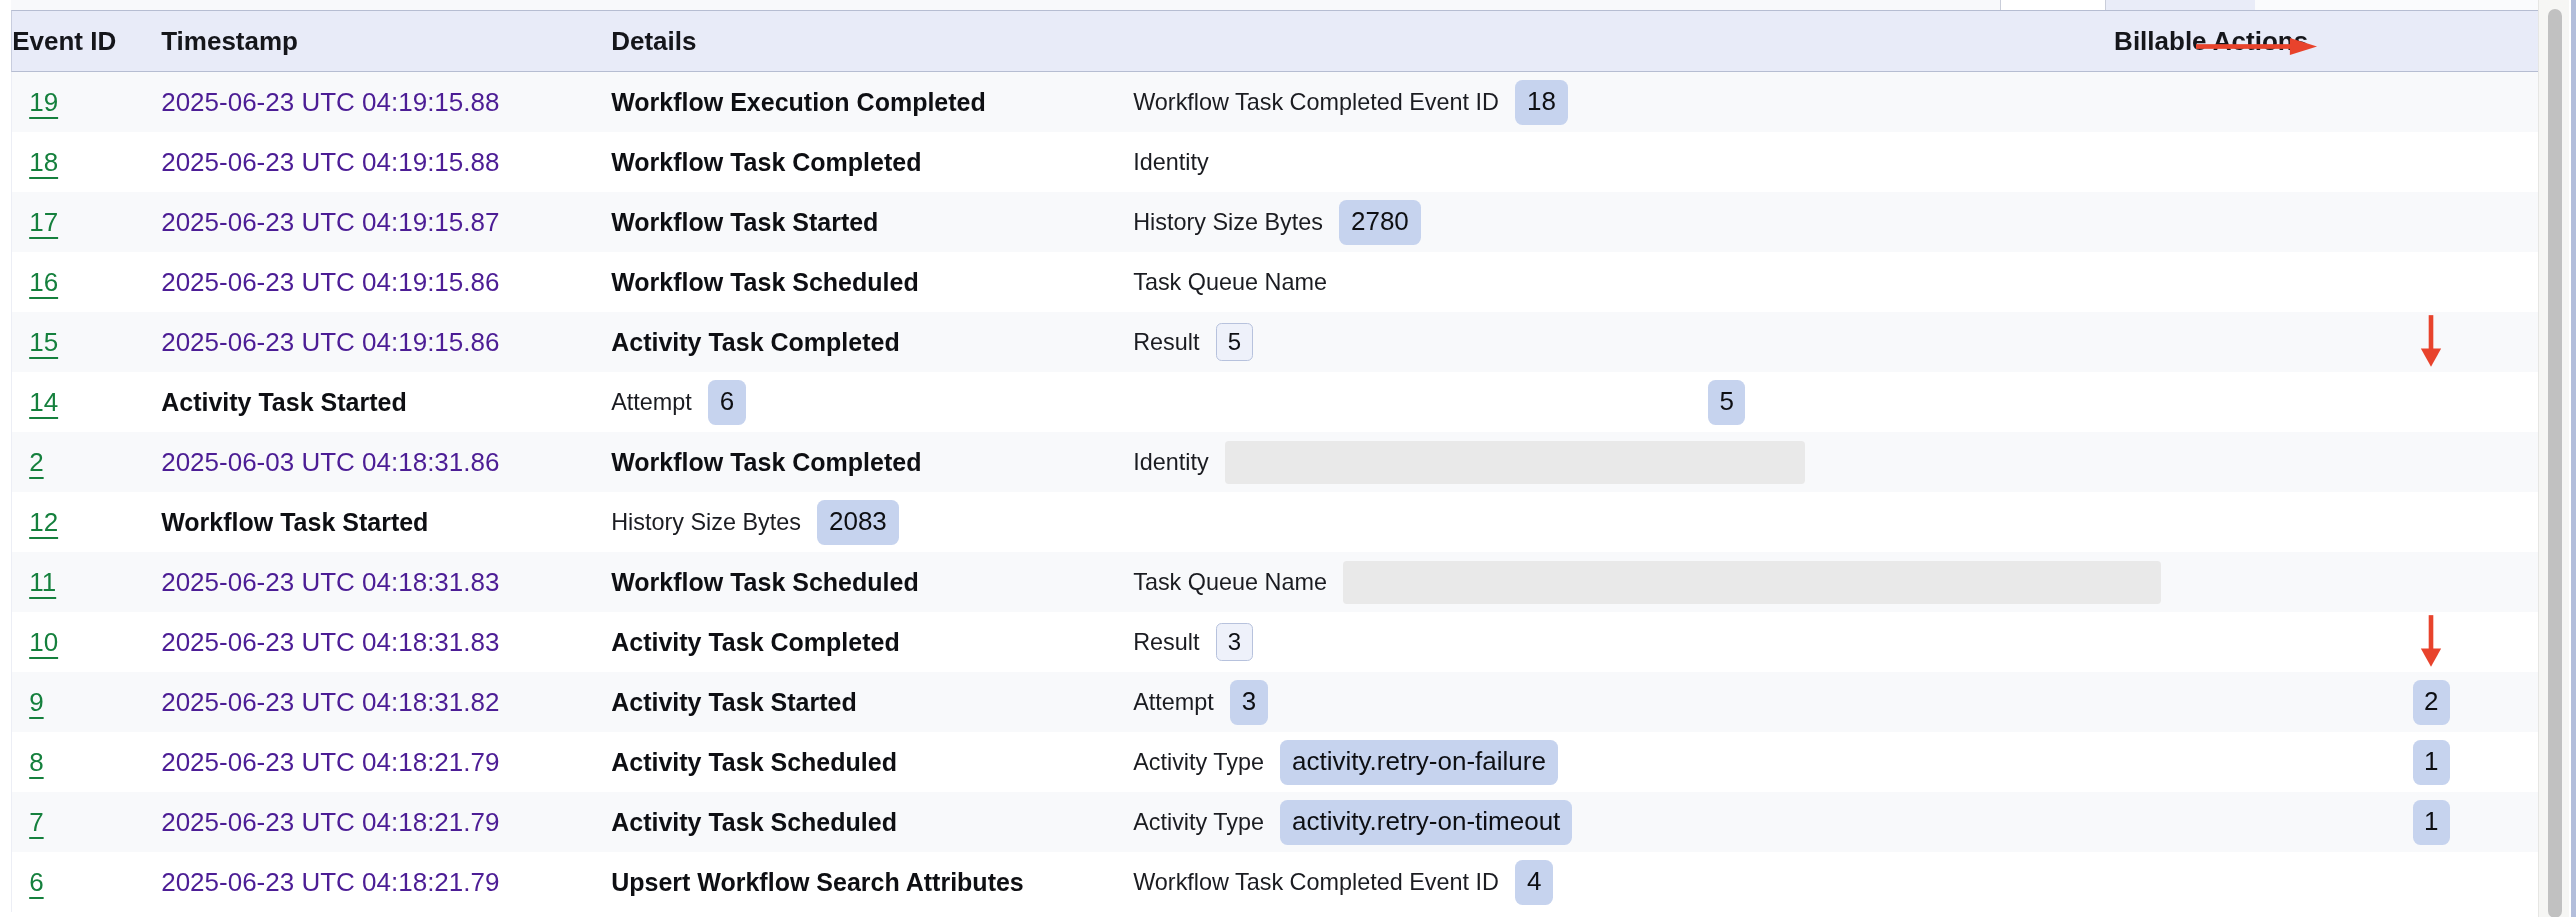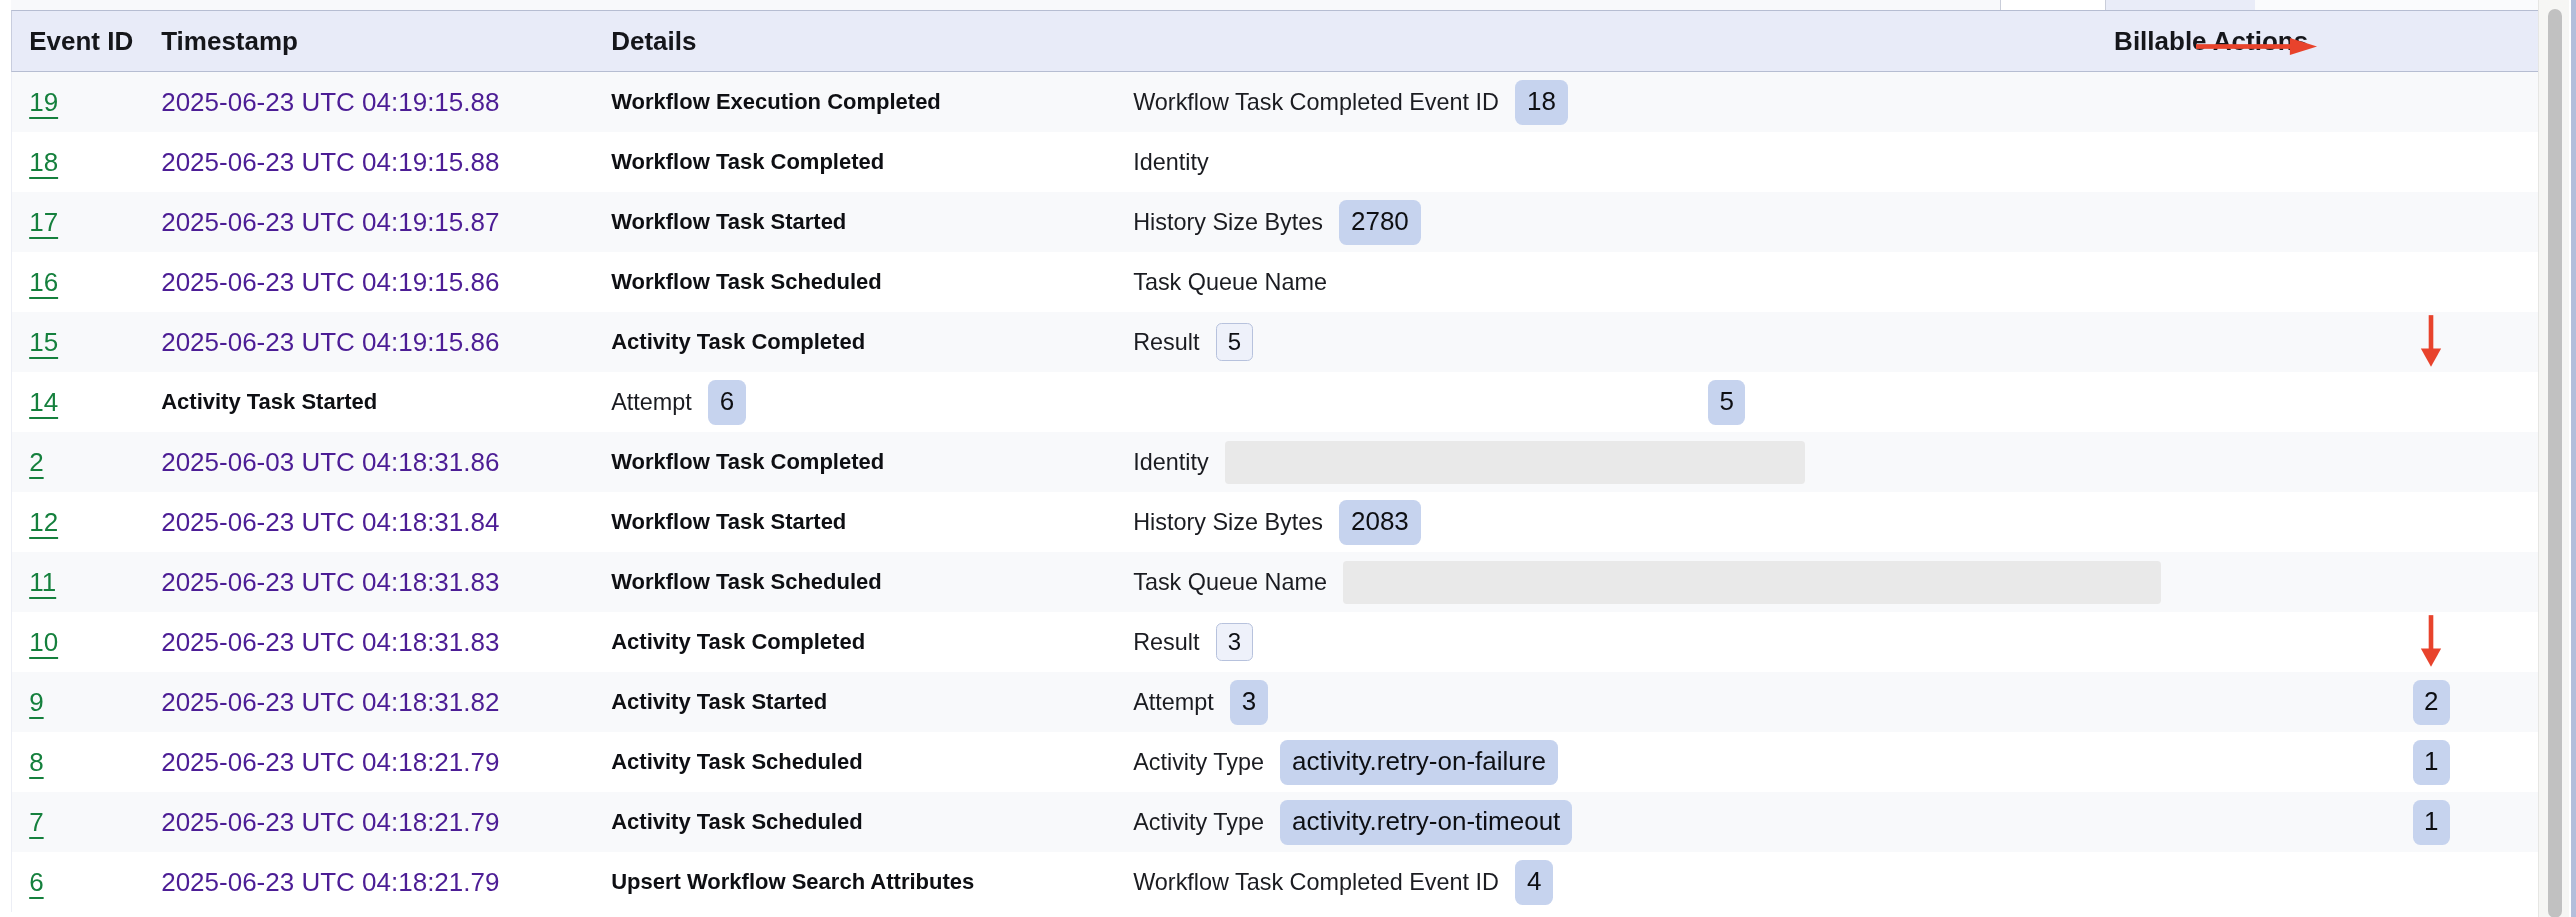--- a/index.html
+++ b/index.html
@@ -18,38 +18,38 @@
 
   .history-table { position:absolute; left:11.2px; top:10.3px; width:2529px; }
 
   .header-row {
     display:grid; grid-template-columns:149px 450px 522px 1187px 222px;
     height:62px; align-items:center; background:#e8ebf8; position:relative;
     border-top:1.9px solid #b6bdd2; border-bottom:1.9px solid #b6bdd2; border-left:1.9px solid #c8cdde;
     font-size:26px; font-weight:600; color:#15161b;
   }
   .hcell { white-space:nowrap; }
-  .hcell.first { padding-left:17px; }
+  .hcell.first { }
   .hcell.billable { text-align:right; padding-right:12px; }
   .header-arrow { position:absolute; right:222px; top:27px; }
 
   .row {
     display:grid; grid-template-columns:149px 450px 522px 1187px 222px;
     height:60px; align-items:center; background:#ffffff; border-left:1.9px solid #eceef5;
     font-size:26px;
   }
   .row.alt { background:#f8f9fb; }
 
   .cell-id { padding-left:17px; }
   .event-id-link {
     color:#15803d; text-decoration:underline; text-decoration-thickness:1.9px;
     text-underline-offset:5.6px; cursor:pointer; white-space:nowrap;
   }
   .cell-ts { color:#4c1d95; white-space:nowrap; }
-  .cell-type { font-weight:700; font-size:22px; color:#0e0f13; white-space:nowrap; }
+  .cell-type { font-weight:700; font-size:25px; color:#0e0f13; white-space:nowrap; }
 
   .cell-details { display:flex; align-items:center; gap:16px; font-size:23.4px; color:#1b1c21; }
   .detail-label { white-space:nowrap; }
   .detail-badge {
     background:#c6d3ee; border-radius:7.5px; padding:6.5px 12px 7.5px;
     font-size:26px; color:#0e0f13; white-space:nowrap;
   }
   .detail-chip {
     background:#eef1fa; border:1.9px solid #b7c2dd; border-radius:5.6px; padding:3.7px 11.2px 4.7px;
     font-size:24px; color:#0e0f13; white-space:nowrap;
@@ -165,21 +165,20 @@
         <div class="cell-ts">2025-06-03 UTC 04:18:31.86</div>
         <div class="cell-type">Workflow Task Completed</div>
         <div class="cell-details">
           <span class="detail-label">Identity</span>
           <span class="detail-redacted" style="width: 580px;"></span>
         </div>
         <div class="cell-billable"></div>
       </div>
       <div class="row">
         <div class="cell-id"><span class="event-id-link">12</span></div>
-        <div class="cell-ts">2025-06-23 UTC 04:18:31.84</div>
         <div class="cell-type">Workflow Task Started</div>
         <div class="cell-details">
           <span class="detail-label">History Size Bytes</span>
           <span class="detail-badge">2083</span>
         </div>
         <div class="cell-billable"></div>
       </div>
       <div class="row alt">
         <div class="cell-id"><span class="event-id-link">11</span></div>
         <div class="cell-ts">2025-06-23 UTC 04:18:31.83</div>

